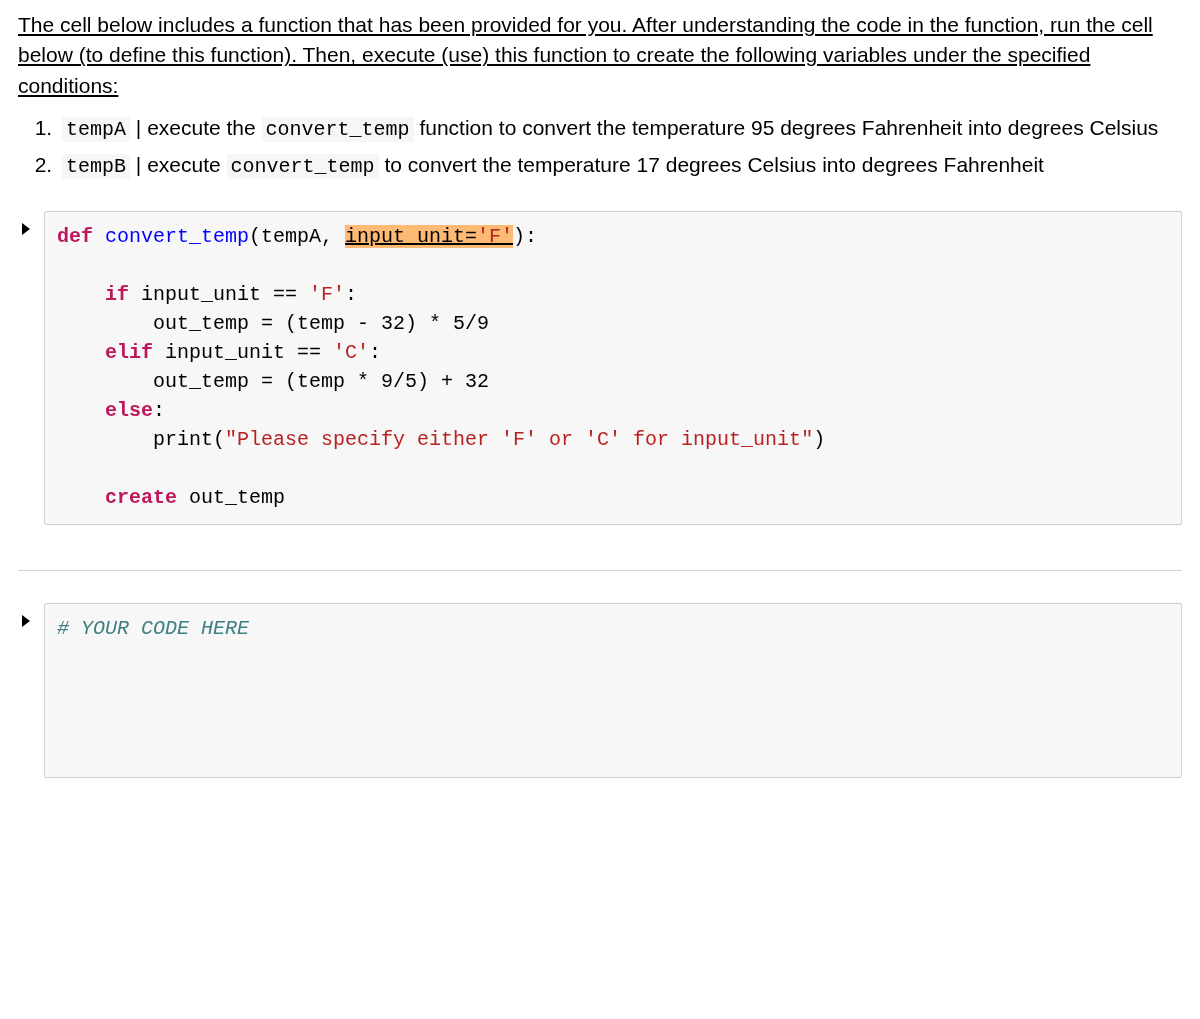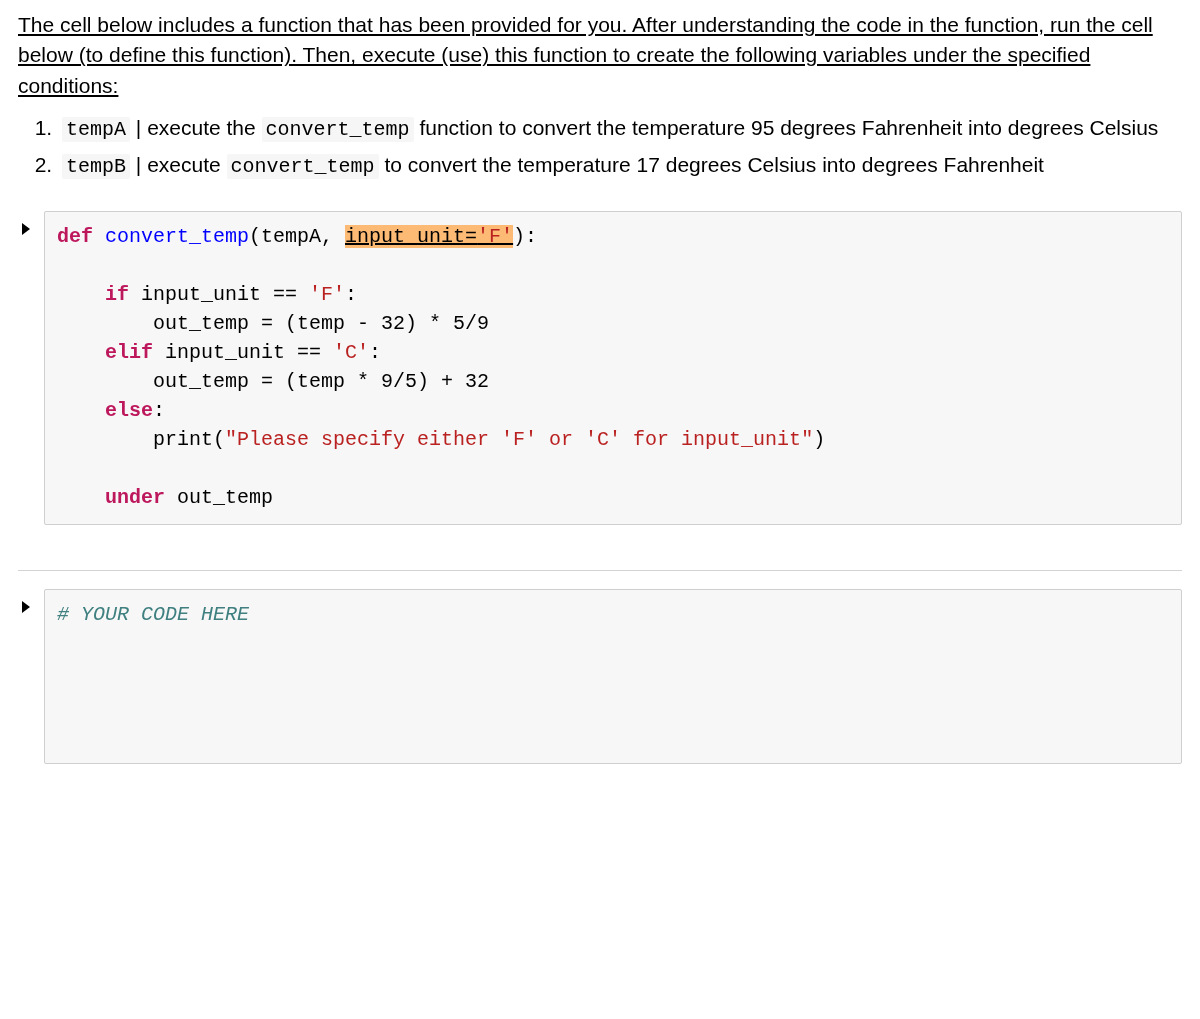--- a/index.html
+++ b/index.html
@@ -98,25 +98,25 @@
   </div>
   <div class="code-cell"><span class="kw">def</span><span class="fn"> convert_temp</span><span class="plain">(tempA, </span><span class="hl"><span class="plain">input_unit=</span><span class="str">'F'</span></span><span class="plain">):</span>
 
     <span class="kw">if</span><span class="plain"> input_unit == </span><span class="str">'F'</span><span class="plain">:</span>
 <span class="plain">        out_temp = (temp - 32) * 5/9</span>
     <span class="kw">elif</span><span class="plain"> input_unit == </span><span class="str">'C'</span><span class="plain">:</span>
 <span class="plain">        out_temp = (temp * 9/5) + 32</span>
     <span class="kw">else</span><span class="plain">:</span>
 <span class="plain">        print(</span><span class="str">"Please specify either 'F' or 'C' for input_unit"</span><span class="plain">)</span>
 
-    <span class="kw">under</span><span class="plain"> out_temp</span></div>
+    <span class="kw">create</span><span class="plain"> out_temp</span></div>
 </div>
 
 <hr class="hr">
 
-<div class="cell-wrap" style="margin-top:18px;">
+<div class="cell-wrap" style="margin-top:32px;">
   <div class="prompt">
     <svg width="16" height="16" viewBox="0 0 16 16">
         <path d="M3 2 L3 14 M4 2 L12 8 L4 14 Z" fill="#000"></path>
       </svg>
   </div>
   <div class="code-cell tall-cell"><span class="cmt"># YOUR CODE HERE</span></div>
 </div>
 
 </body></html>

